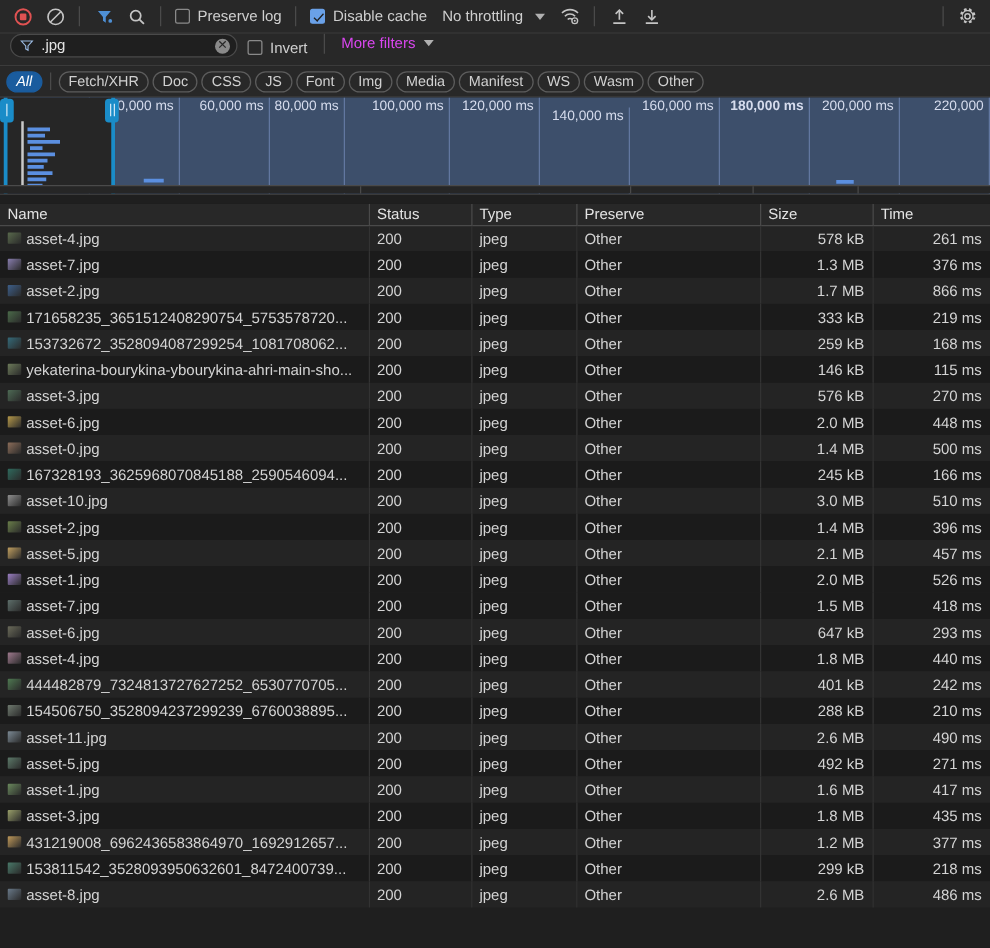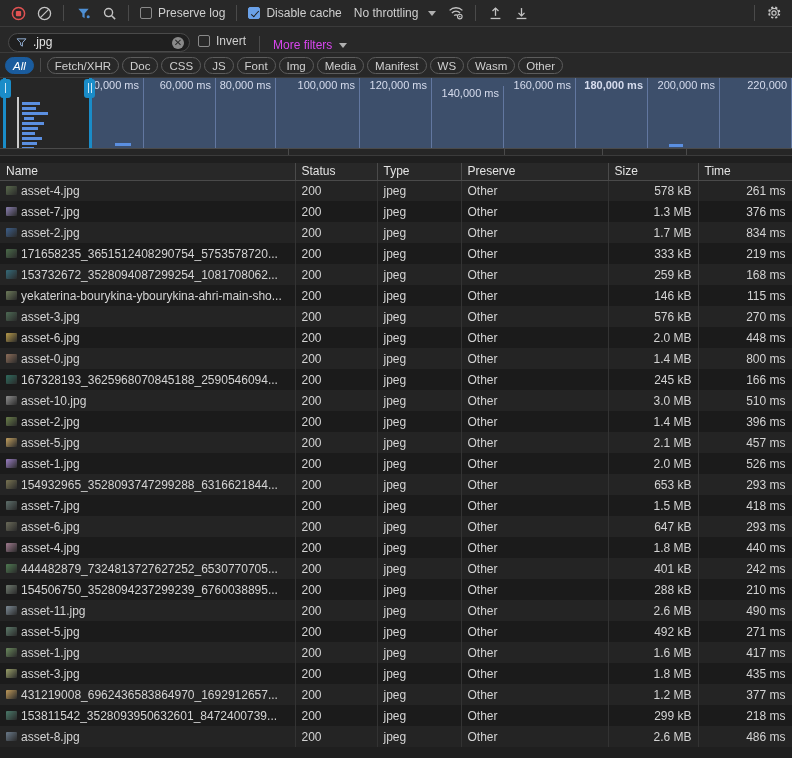--- a/index.html
+++ b/index.html
@@ -76,21 +76,21 @@
     border-top: 5px solid #b0b0b0;
   }
   .spacer { flex: 1 1 auto; }
 
   
   .filterbar {
     height: 26px;
     background: #282828;
     border-bottom: 1px solid #3b3b3b;
     display: flex;
-    align-items: flex-end;
+    align-items: flex-start;
     padding: 0 8px;
     gap: 4px;
   }
   .filter-input {
     display: flex; align-items: center;
     background: #1f1f1f;
     border: 1px solid #4a4a4a;
     border-radius: 11px;
     height: 19px;
     width: 182px;
@@ -522,21 +522,21 @@
           <td class="c-name">
             <div class="name-cell">
               <span class="thumb" style="background: linear-gradient(135deg, rgb(61, 95, 138) 0%, rgb(42, 42, 42) 100%);"></span>
               <span class="name-txt">asset-2.jpg</span>
             </div>
           </td>
           <td class="c-stat">200</td>
           <td class="c-type">jpeg</td>
           <td class="c-init">Other</td>
           <td class="c-size">1.7 MB</td>
-          <td class="c-time">834 ms</td>
+          <td class="c-time">866 ms</td>
         </tr>
         <tr class="netrow row-even">
           <td class="c-name">
             <div class="name-cell">
               <span class="thumb" style="background: linear-gradient(135deg, rgb(75, 107, 74) 0%, rgb(42, 42, 42) 100%);"></span>
               <span class="name-txt">171658235_3651512408290754_5753578720...</span>
             </div>
           </td>
           <td class="c-stat">200</td>
           <td class="c-type">jpeg</td>
@@ -600,21 +600,21 @@
           <td class="c-name">
             <div class="name-cell">
               <span class="thumb" style="background: linear-gradient(135deg, rgb(141, 110, 90) 0%, rgb(42, 42, 42) 100%);"></span>
               <span class="name-txt">asset-0.jpg</span>
             </div>
           </td>
           <td class="c-stat">200</td>
           <td class="c-type">jpeg</td>
           <td class="c-init">Other</td>
           <td class="c-size">1.4 MB</td>
-          <td class="c-time">800 ms</td>
+          <td class="c-time">500 ms</td>
         </tr>
         <tr class="netrow row-even">
           <td class="c-name">
             <div class="name-cell">
               <span class="thumb" style="background: linear-gradient(135deg, rgb(47, 107, 94) 0%, rgb(42, 42, 42) 100%);"></span>
               <span class="name-txt">167328193_3625968070845188_2590546094...</span>
             </div>
           </td>
           <td class="c-stat">200</td>
           <td class="c-type">jpeg</td>
@@ -666,33 +666,20 @@
             <div class="name-cell">
               <span class="thumb" style="background: linear-gradient(135deg, rgb(155, 127, 196) 0%, rgb(42, 42, 42) 100%);"></span>
               <span class="name-txt">asset-1.jpg</span>
             </div>
           </td>
           <td class="c-stat">200</td>
           <td class="c-type">jpeg</td>
           <td class="c-init">Other</td>
           <td class="c-size">2.0 MB</td>
           <td class="c-time">526 ms</td>
-        </tr>
-        <tr class="netrow row-odd">
-          <td class="c-name">
-            <div class="name-cell">
-              <span class="thumb" style="background: linear-gradient(135deg, rgb(122, 117, 83) 0%, rgb(42, 42, 42) 100%);"></span>
-              <span class="name-txt">154932965_3528093747299288_6316621844...</span>
-            </div>
-          </td>
-          <td class="c-stat">200</td>
-          <td class="c-type">jpeg</td>
-          <td class="c-init">Other</td>
-          <td class="c-size">653 kB</td>
-          <td class="c-time">293 ms</td>
         </tr>
         <tr class="netrow row-even">
           <td class="c-name">
             <div class="name-cell">
               <span class="thumb" style="background: linear-gradient(135deg, rgb(94, 111, 107) 0%, rgb(42, 42, 42) 100%);"></span>
               <span class="name-txt">asset-7.jpg</span>
             </div>
           </td>
           <td class="c-stat">200</td>
           <td class="c-type">jpeg</td>

